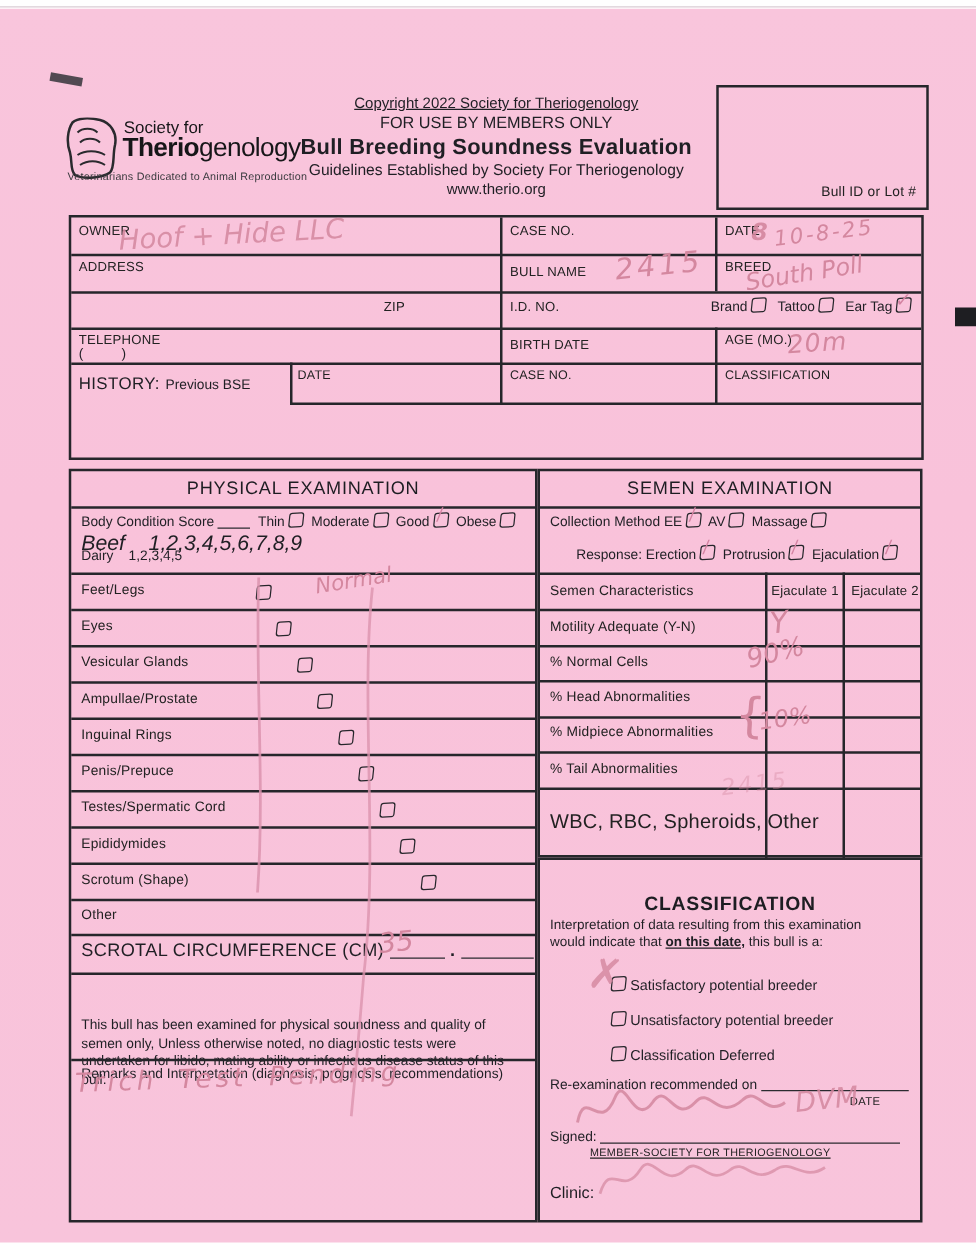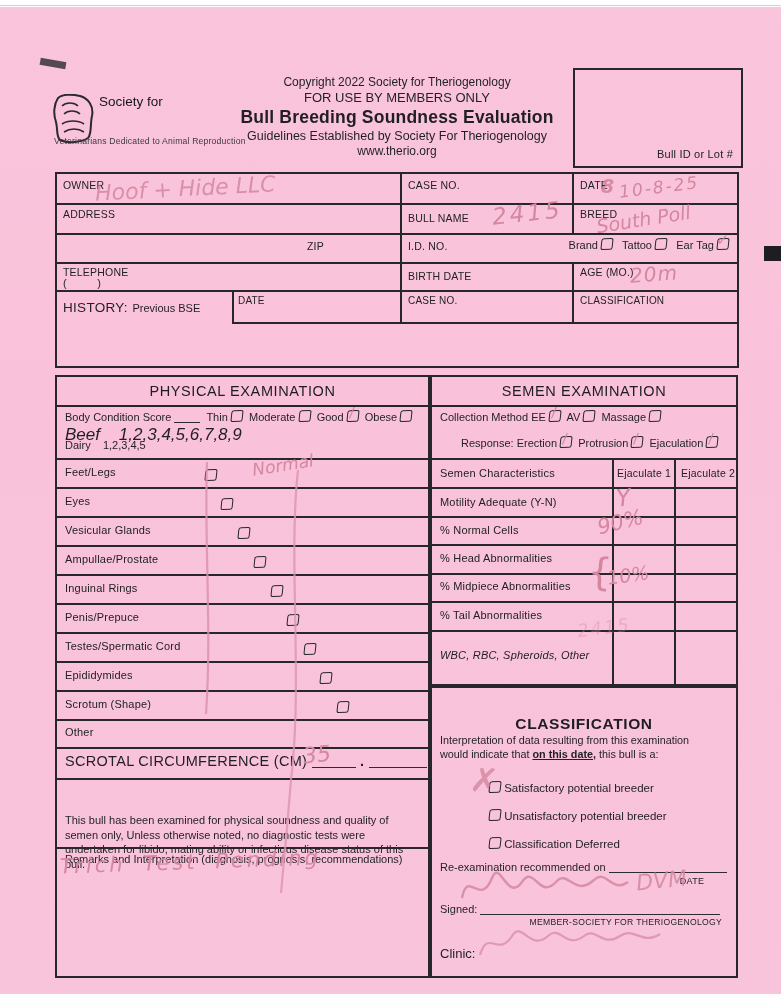--- a/index.html
+++ b/index.html
@@ -30,25 +30,28 @@
   <div class="abs" style="left:0;top:5px;width:781px;height:1px;background:#d9ccd4;"></div>
   <div class="abs" style="left:40px;top:60px;width:26px;height:7px;background:#35343a;transform:rotate(10deg);opacity:.85;"></div>
   <div class="abs" style="left:764px;top:246px;width:17px;height:15px;background:#1e1e22;"></div>
 
   <div class="abs" style="left:52px;top:92px;width:250px;height:62px;">
     <svg class="abs" style="left:0;top:2px;" width="44" height="50" viewBox="0 0 44 50">
       <path d="M6 4 C2 10 1 20 4 28 C6 36 4 42 8 46 C16 50 30 48 36 44 C40 40 38 30 40 22 C42 12 36 4 28 2 C20 0 10 0 6 4 Z" fill="none" stroke="#2a2a2e" stroke-width="2"></path>
       <path d="M10 12 C14 8 22 8 26 12 M12 20 C16 16 24 16 28 20 M10 30 C16 26 26 26 32 30 M12 38 C18 34 26 34 32 38" fill="none" stroke="#2a2a2e" stroke-width="1.6"></path>
     </svg>
     <div class="abs" style="left:47px;top:2px;font-size:13.5px;color:#161618;">Society for</div>
+    <div class="abs" style="left:46px;top:15px;font-size:21px;letter-spacing:-0.5px;color:#161618;">
+      <span style="font-weight:700;">Therio</span><span>genology</span>
+    </div>
     <div class="abs" style="left:2px;top:44px;font-size:8.6px;color:#3a3a3e;letter-spacing:.2px;">Veterinarians Dedicated to Animal Reproduction</div>
   </div>
 
   <div class="abs" style="left:228px;top:75px;width:338px;text-align:center;">
-    <div style="font-size:12px;line-height:15px;">Copyright 2022 Society for Theriogenology</div>
+    <div style="font-size:12px;line-height:15px;text-decoration:underline;">Copyright 2022 Society for Theriogenology</div>
     <div style="font-size:13px;line-height:16px;">FOR USE BY MEMBERS ONLY</div>
     <div style="font-size:17.5px;line-height:22px;font-weight:600;letter-spacing:.2px;">Bull Breeding Soundness Evaluation</div>
     <div style="font-size:12.5px;line-height:16px;">Guidelines Established by Society For Theriogenology</div>
     <div style="font-size:12px;line-height:15px;">www.therio.org</div>
   </div>
 
   <div class="box" style="left:573px;top:68px;width:170px;height:100px;">
     <div class="abs lbl" style="right:8px;bottom:6px;font-size:11px;">Bull ID or Lot #</div>
   </div>
 
@@ -199,21 +202,21 @@
 
     <div class="abs lbl" style="left:8px;top:90px;font-size:11px;">Semen Characteristics</div>
     <div class="abs lbl" style="left:182px;top:90px;width:60px;text-align:center;font-size:10.5px;">Ejaculate 1</div>
     <div class="abs lbl" style="left:244px;top:90px;width:64px;text-align:center;font-size:10.5px;">Ejaculate 2</div>
 
     <div class="abs lbl" style="left:8px;top:119px;font-size:11px;">Motility Adequate (Y-N)</div>
     <div class="abs lbl" style="left:8px;top:147px;font-size:11px;">% Normal Cells</div>
     <div class="abs lbl" style="left:8px;top:175px;font-size:11px;text-align:center;">% Head Abnormalities</div>
     <div class="abs lbl" style="left:8px;top:203px;font-size:11px;">% Midpiece Abnormalities</div>
     <div class="abs lbl" style="left:8px;top:232px;font-size:11px;">% Tail Abnormalities</div>
-    <div class="abs lbl" style="left:8px;top:272px;font-size:11px;font-style:italic;">WBC, RBC, Spheroids, Other</div>
+    <div class="abs lbl" style="left:8px;top:272px;font-size:16px;">WBC, RBC, Spheroids, Other</div>
   </div>
 
   <div class="hand" style="left:616px;top:484px;font-size:24px;transform:rotate(-6deg);">Y</div>
   <div class="hand" style="left:597px;top:510px;font-size:21px;transform:rotate(-14deg);">90%</div>
   <div class="hand" style="left:588px;top:550px;font-size:38px;font-style:normal;transform:rotate(4deg);">{</div>
   <div class="hand" style="left:607px;top:564px;font-size:19px;transform:rotate(-8deg);">10%</div>
   <div class="hand" style="left:577px;top:617px;font-size:18px;transform:rotate(-7deg);opacity:.38;letter-spacing:2px;">2415</div>
 
   <div class="box" style="left:430px;top:686px;width:308px;height:292px;">
     <div class="abs sect-title" style="top:27px;font-weight:600;font-size:15.5px;">CLASSIFICATION</div>
@@ -238,21 +241,21 @@
     <div class="abs" style="left:8px;top:172px;font-size:11px;">
       <span>Re-examination recommended on</span>
       <span class="blank" style="width:118px;"></span>
     </div>
     <div class="abs small-caps" style="left:215px;top:188px;width:90px;text-align:center;font-size:9px;">DATE</div>
 
     <div class="abs" style="left:8px;top:214px;font-size:11px;">
       <span>Signed:</span>
       <span class="blank" style="width:240px;"></span>
     </div>
-    <div class="abs small-caps" style="left:40px;top:229px;width:250px;text-align:right;">MEMBER-SOCIETY FOR THERIOGENOLOGY</div>
+    <div class="abs small-caps" style="left:40px;top:229px;width:250px;text-align:left;text-decoration:underline;">MEMBER-SOCIETY FOR THERIOGENOLOGY</div>
 
     <div class="abs" style="left:8px;top:258px;font-size:13px;">
       <span>Clinic:</span>
     </div>
   </div>
 
   <div class="hand" style="left:470px;top:760px;font-size:34px;font-style:normal;transform:rotate(6deg);opacity:.8;">✗</div>
   <svg class="strokes" width="781" height="1000" viewBox="0 0 781 1000">
     <path d="M462 898 C468 868 480 908 492 878 C500 858 507 903 522 882 C534 864 539 900 556 882 C568 868 574 898 594 880 C606 868 612 894 628 882" fill="none" stroke="#d4879f" stroke-width="2.4" opacity=".85"></path>
     <path d="M480 955 C488 928 498 958 512 936 C522 920 530 952 548 936 C560 924 566 950 584 936 C596 926 602 948 620 936 C634 926 642 946 660 934" fill="none" stroke="#d4879f" stroke-width="2.2" opacity=".7"></path>

